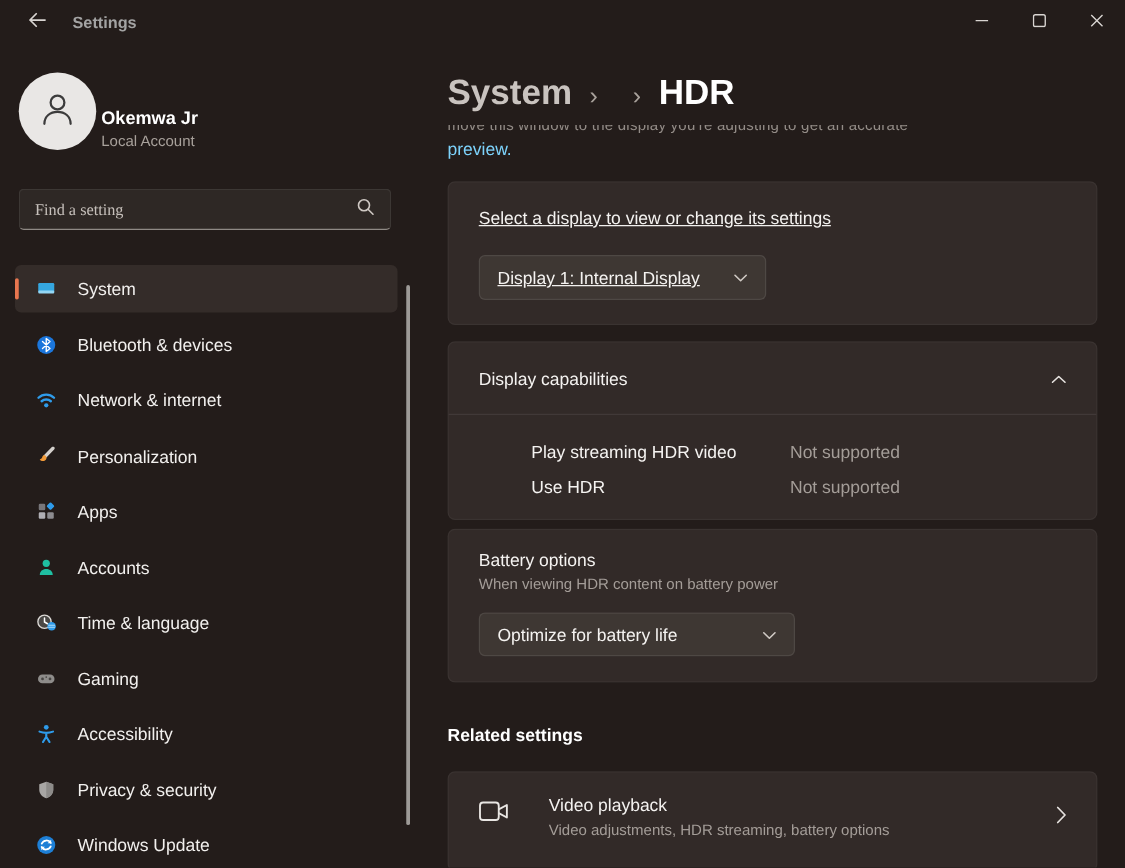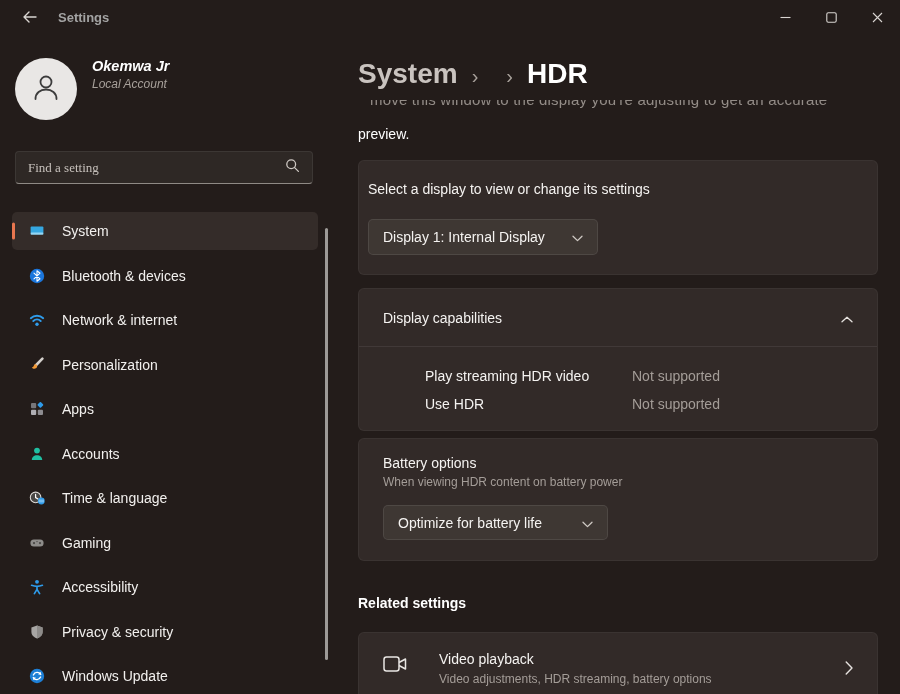--- a/index.html
+++ b/index.html
@@ -14,21 +14,21 @@
   
   .titlebar { position:absolute; top:0; left:0; right:0; height:36px; }
   .back-btn { position:absolute; left:10px; top:2px; width:38px; height:32px;
     display:flex; align-items:center; justify-content:center; border-radius:4px; cursor:pointer; }
   .app-title { position:absolute; left:58px; top:0; line-height:36px;
     font-size:13px; font-weight:700; color:#a3a3a3; }
   .win-controls { position:absolute; right:0; top:0; display:flex; }
   .win-btn { width:46px; height:36px; display:flex; align-items:center; justify-content:center; }
 
   
-  .profile { position:absolute; left:15px; top:58px; display:flex; align-items:flex-start; gap:15px;font-style:italic; }
+  .profile { position:absolute; left:15px; top:58px; display:flex; align-items:flex-end; gap:4px; }
   .avatar { width:62px; height:62px; border-radius:50%; background:#e9e7e5;
     display:flex; align-items:center; justify-content:center; }
   .profile-name { font-size:14.5px; font-weight:700; color:#ffffff; }
   .profile-type { font-size:12px; color:#a8a19b; margin-top:3px; }
 
   
   .search-box { position:absolute; left:15px; top:151px; width:298px; height:33px;
     background:#2e2825; border:1px solid rgba(255,255,255,0.07); border-bottom:1px solid #8f8a85;
     border-radius:4px; display:flex; align-items:center; padding:0 12px; }
   .search-box input { flex:1; background:transparent; border:none; outline:none;
@@ -48,48 +48,48 @@
     background:#9d9a97; border-radius:2px; }
 
   
   .main { position:absolute; left:358px; top:0; width:520px; }
   .breadcrumb { margin-top:58px; display:flex; align-items:baseline; font-size:28px; font-weight:700; }
   .crumb { color:#c9c3bf; cursor:pointer; }
   .crumb.current { color:#ffffff; }
   .crumb-sep { font-size:20px; color:#a8a19b; font-weight:400; margin:0 14px; }
 
   .intro-clip { margin-top:10px; height:8px; overflow:hidden; }
-  .intro-clip span { display:block; font-size:15px; line-height:16px; margin-top:-8px;
-    color:#938c87; letter-spacing:.2px;margin-left:12px; }
-  .intro-tail { font-size:14px; line-height:20px; color:#ffffff; margin-top:16px; }
+  .intro-clip span { display:block; font-size:12px; line-height:16px; margin-top:-8px;
+    color:#938c87; letter-spacing:.2px; }
+  .intro-tail { font-size:14px; line-height:20px; color:#7dd3fc; margin-top:1px; }
 
   .card { width:520px; background:#322a28; border:1px solid rgba(255,255,255,0.045);
     border-radius:6px; }
 
-  .card-select { margin-top:16px; height:115px; padding:20px 9px; }
+  .card-select { margin-top:16px; height:115px; padding:20px 24px;text-decoration:underline; }
   .setting-label { font-size:14px; color:#f5f3f1; }
 
   .dropdown { margin-top:22px; height:36px; width:230px; background:#3e3733;
     border:1px solid rgba(255,255,255,0.085); border-radius:5px;
     display:flex; align-items:center; justify-content:space-between;
     padding:0 14px; cursor:pointer; }
   .dropdown-value { font-size:14px; color:#f5f3f1; }
 
   .card-capabilities { margin-top:13px; height:143px; padding:0; }
   .cap-header { height:57px; display:flex; align-items:center; justify-content:space-between;
     padding:0 24px; cursor:pointer;gap:48px; }
   .cap-divider { border-top:1px solid rgba(255,255,255,0.075); }
   .cap-rows { padding:15px 24px 0 66px; }
   .cap-row { display:flex; height:28px; align-items:center; }
   .cap-row-label { width:207px; font-size:14px; color:#f5f3f1; }
   .cap-row-value { font-size:14px; color:#a49d98; }
 
   .card-battery { margin-top:7px; height:123px; padding:16px 24px; }
   .setting-subtitle { font-size:12px; color:#a49d98; margin-top:4px; }
-  .dropdown.battery { margin-top:16px; width:225px; height:35px; }
+  .dropdown.battery { margin-top:16px; width:253px; height:35px; }
 
   .related-heading { margin-top:34px; font-size:14px; font-weight:700; color:#ffffff; }
 
   .card-video { margin-top:21px; height:80px; padding:16px 24px 0 24px; }
   .video-row { display:flex; gap:30px; }
   .video-icon-wrap { width:26px; margin-top:5px; }
   .video-text { flex:1; }
   .video-title { font-size:14px; line-height:20px; color:#f5f3f1; }
   .video-subtitle { font-size:12px; line-height:18px; color:#a49d98; margin-top:1px; }
   .video-chevron { align-self:center; margin-top:2px; }

